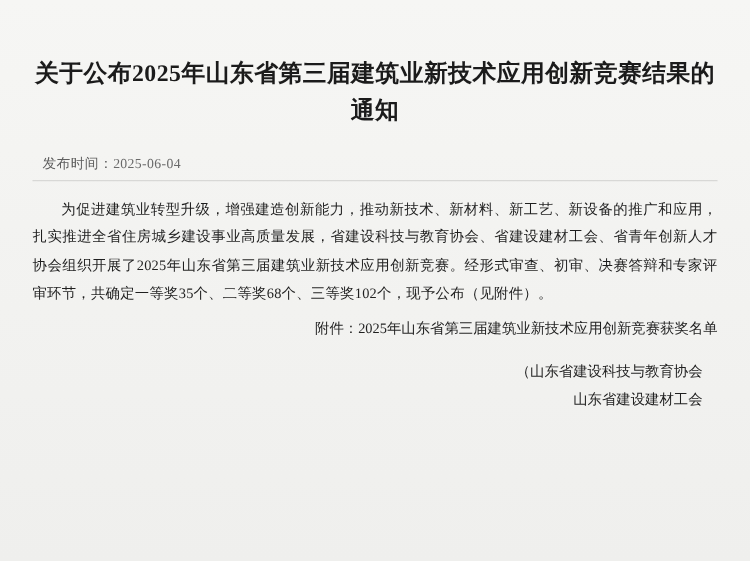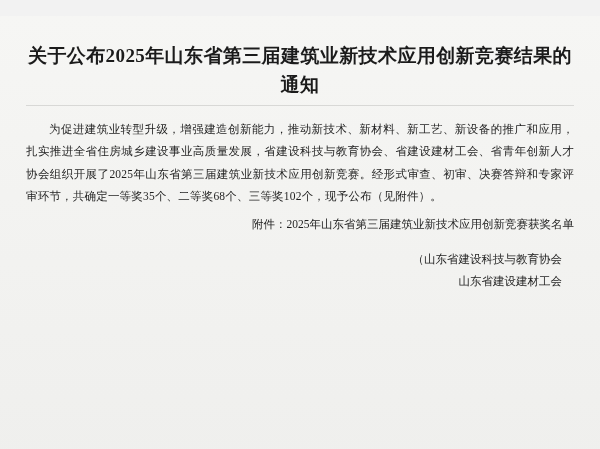--- a/index.html
+++ b/index.html
@@ -15,28 +15,27 @@
   }
   .page {
     position: relative;
     width: 600px;
     height: 449px;
     background: linear-gradient(180deg, #f6f6f4 0%, #f3f3f1 40%, #efefed 100%);
     box-sizing: border-box;
     padding: 0 26px;
   }
   .title {
-    padding-top: 26px;
+    padding-top: 46px;
     text-align: center;
     font-size: 19px;
     font-weight: bold;
     line-height: 1.5;
     color: #1b1b1b;
     letter-spacing: 0.4px;
-    margin-top: 16px;
   }
   .meta-row {
     margin-top: 20px;
     padding-left: 8px;
     font-size: 11px;
     color: #5e5e5e;
     letter-spacing: 0.3px;
   }
   .meta-row .meta-date {
     color: #6a6a6a;
@@ -80,20 +79,23 @@
     white-space: nowrap;
   }
 </style>
 </head>
 <body>
 
 <div class="page">
 
   <div class="title">关于公布2025年山东省第三届建筑业新技术应用创新竞赛结果的通知</div>
 
+  <div class="meta-row">
+    <span>发布时间：</span><span class="meta-date">2025-06-04</span>
+  </div>
 
   <div class="divider"></div>
 
   <div class="body">
     <p class="indent">为促进建筑业转型升级，增强建造创新能力，推动新技术、新材料、新工艺、新设备的推广和应用，扎实推进全省住房城乡建设事业高质量发展，省建设科技与教育协会、省建设建材工会、省青年创新人才协会组织开展了2025年山东省第三届建筑业新技术应用创新竞赛。经形式审查、初审、决赛答辩和专家评审环节，共确定一等奖35个、二等奖68个、三等奖102个，现予公布（见附件）。</p>
   </div>
 
   <div class="attach">附件：2025年山东省第三届建筑业新技术应用创新竞赛获奖名单</div>
 
   <div class="sign">

